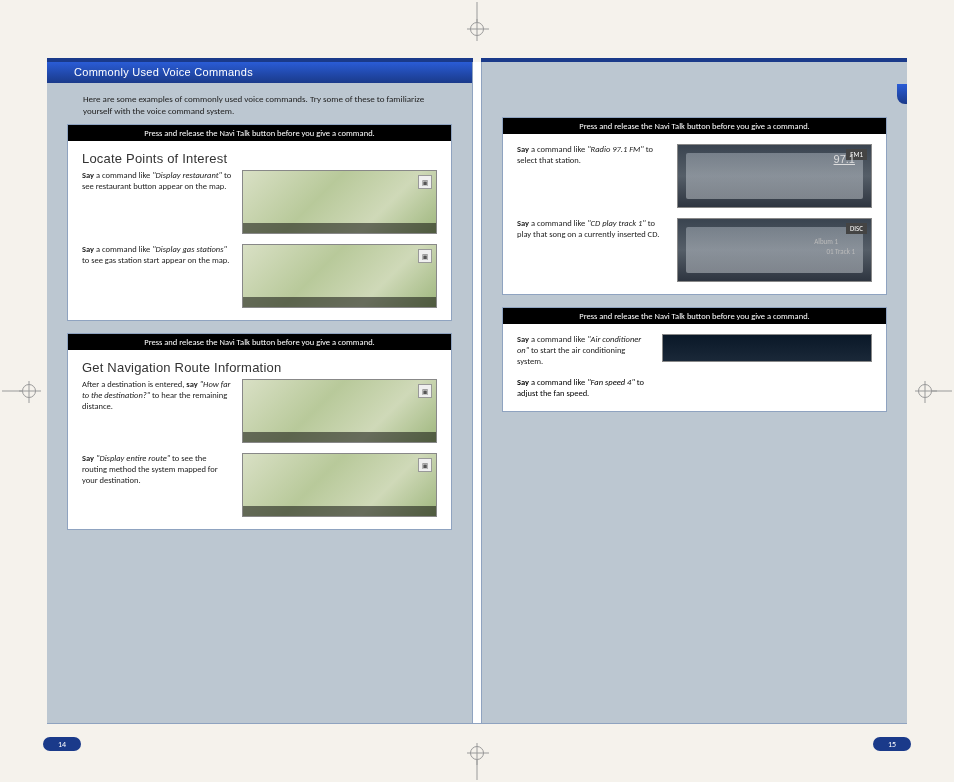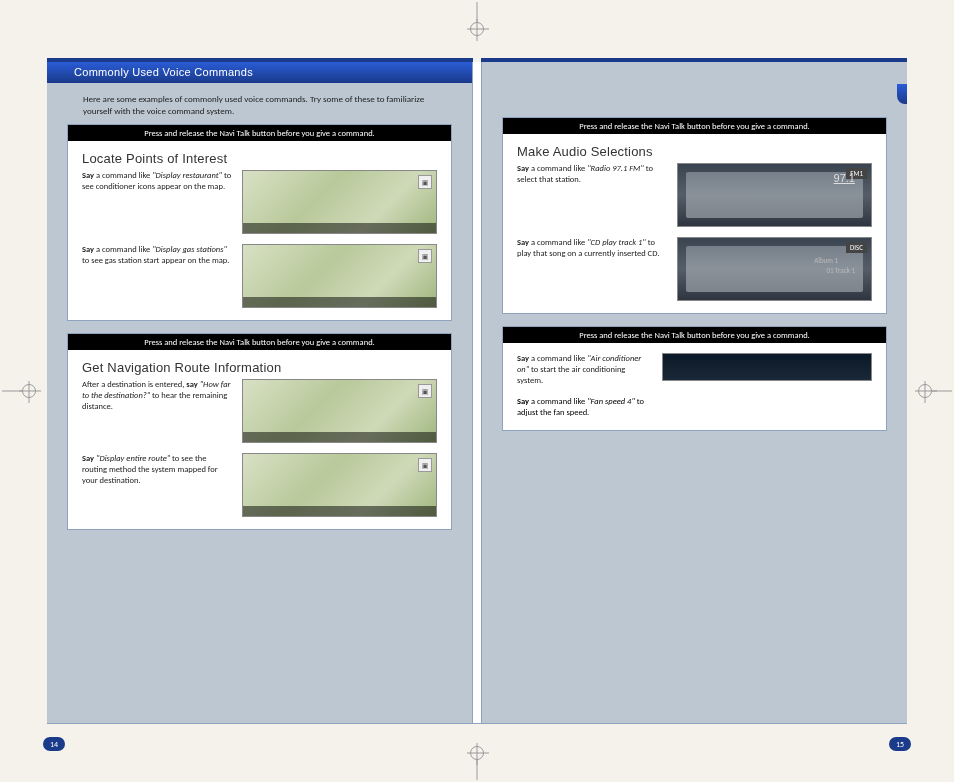--- a/index.html
+++ b/index.html
@@ -110,21 +110,21 @@
 
   .climate-wrap .txt { flex: 0 0 135px; }
   .climate-wrap .img.climate-strip { flex: 1; }
   .climate-row2 { display:flex; gap:10px; }
   .climate-row2 .txt { flex:0 0 135px; font-size:8.5px; line-height:1.3; }
   .climate-row2 .img { flex:1; }
 
   .page-num {
     position: absolute;
     bottom: -28px;
-    width: 22px; height: 14px;
+    width: 38px; height: 14px;
     background: #1a3a8a;
     color: #fff;
     font-size: 8px;
     text-align: center;
     line-height: 14px;
     border-radius: 7px;
   }
   .page.left .page-num { left: -4px; }
   .page.right .page-num { right: -4px; text-align: center; }
 
@@ -148,21 +148,21 @@
   <div class="page left">
     <div class="section-header">Commonly Used Voice Commands</div>
     <div class="intro">Here are some examples of commonly used voice commands. Try some of these to familiarize yourself with the voice command system.</div>
 
     <div class="content-box">
       <div class="box-header">Press and release the Navi Talk button before you give a command.</div>
       <div class="box-body">
         <div class="box-title">Locate Points of Interest</div>
         <div class="row">
           <div class="txt">
-            <b>Say</b><span> a command like </span><i>"Display restaurant"</i><span> to see conditioner icons appear on the map.</span>
+            <b>Say</b><span> a command like </span><i>"Display restaurant"</i><span> to see restaurant button appear on the map.</span>
           </div>
           <div class="img">
             <div class="badge">▣</div>
             <div class="footer-strip"></div>
           </div>
         </div>
         <div class="row">
           <div class="txt">
             <b>Say</b><span> a command like </span><i>"Display gas stations"</i><span> to see gas station start appear on the map.</span>
           </div>
@@ -204,21 +204,20 @@
 
   <div class="gutter"></div>
 
   <div class="page right">
     <div class="section-header-tab"></div>
     <div style="height:55px"></div>
 
     <div class="content-box">
       <div class="box-header">Press and release the Navi Talk button before you give a command.</div>
       <div class="box-body">
-        <div class="box-title">Make Audio Selections</div>
         <div class="row">
           <div class="txt">
             <b>Say</b><span> a command like </span><i>"Radio 97.1 FM"</i><span> to select that station.</span>
           </div>
           <div class="img audio">
             <div class="screen"></div>
             <span class="fm">FM1</span>
             <span class="freq">97.1</span>
           </div>
         </div>

